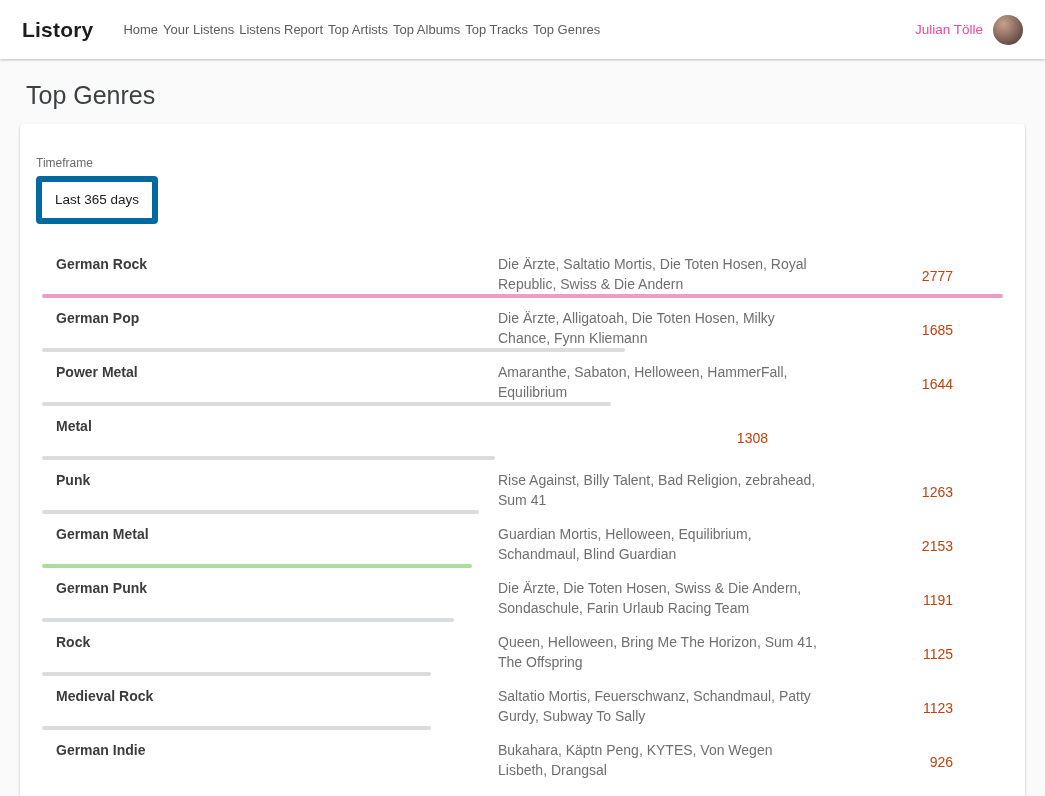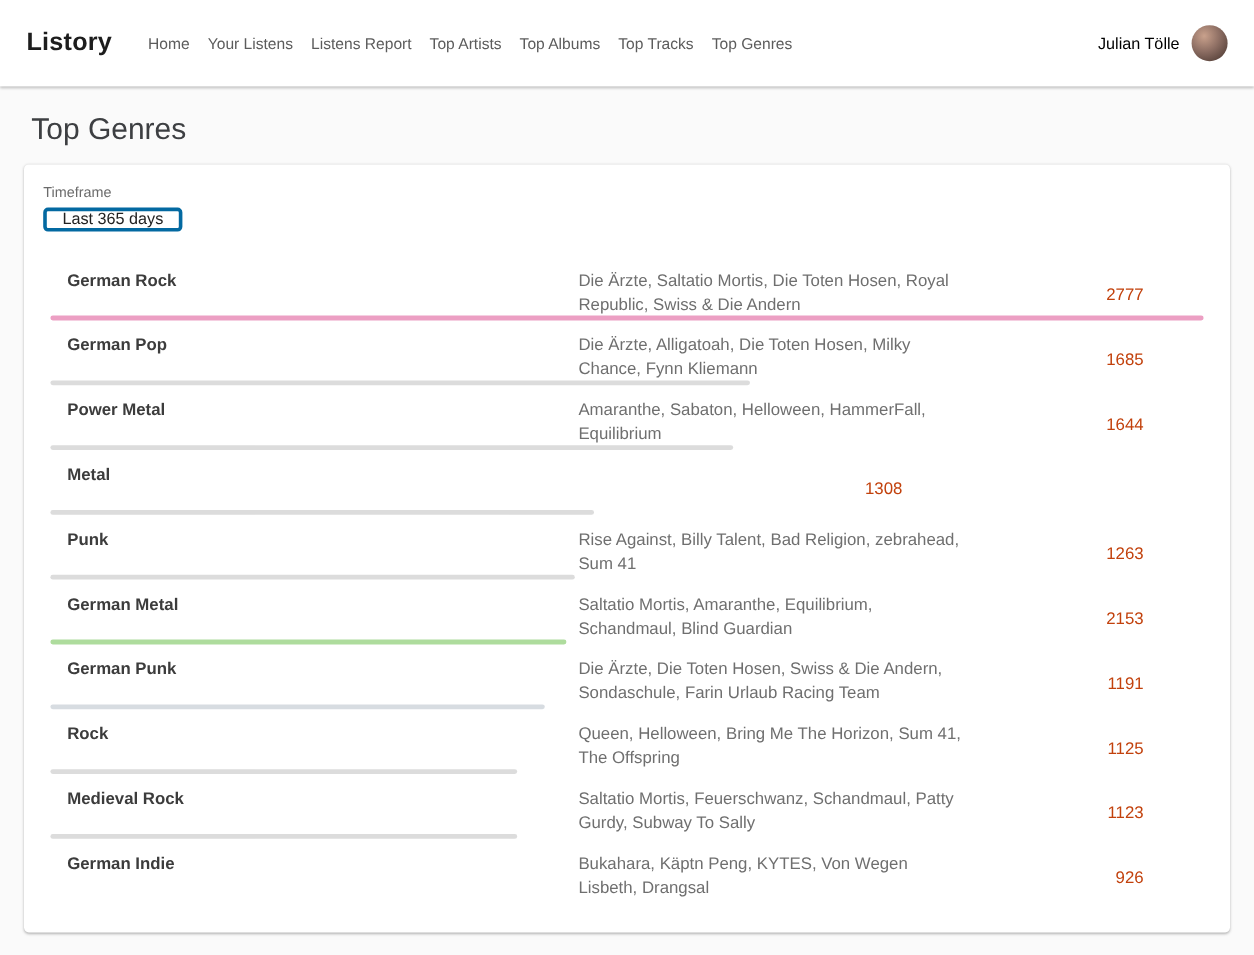--- a/index.html
+++ b/index.html
@@ -5,54 +5,54 @@
   * { margin: 0; padding: 0; box-sizing: border-box; }
   html, body {
     width: 1045px; height: 796px;
     overflow: hidden;
     background: #fafafa;
     font-family: "Liberation Sans", "DejaVu Sans", sans-serif;
   }
 
   
   .appbar {
-    height: 72px;
+    height: 59px;
     background: #ffffff;
     box-shadow: 0 1px 3px rgba(0,0,0,0.12), 0 1px 2px rgba(0,0,0,0.14);
     display: flex;
     align-items: center;
     padding: 0 22px;
     position: relative;
     z-index: 2;
   }
   .logo {
     font-size: 21px;
     font-weight: 700;
     color: #1d1d1d;
     letter-spacing: 0.2px;
     margin-right: 30px;
     text-decoration: none;
     cursor: pointer;
   }
-  .nav { display: flex; align-items: center; gap: 15px; }
+  .nav { display: flex; align-items: center; gap: 5px; }
   .nav a {
     font-size: 13px;
     color: #5c5c5c;
     text-decoration: none;
     cursor: pointer;
     white-space: nowrap;
   }
   .user-area {
     margin-left: auto;
     display: flex;
     align-items: center;
     gap: 10px;
     cursor: pointer;
   }
-  .user-name { font-size: 13.5px; color: #000000; }
+  .user-name { font-size: 13.5px; color: #ec4899; }
   .avatar {
     width: 30px; height: 30px;
     border-radius: 50%;
     background: radial-gradient(circle at 35% 30%, #c9a18c 0%, #8d6e63 45%, #41302a 100%);
     flex: 0 0 auto;
   }
 
   
   .page-title {
     margin: 22px 26px 14px 26px;
@@ -66,42 +66,44 @@
     border-radius: 4px;
     box-shadow: 0 1px 3px rgba(0,0,0,0.12), 0 1px 2px rgba(0,0,0,0.18);
     padding: 16px 16px 24px 16px;
   }
 
   
   .timeframe-label {
     font-size: 12px;
     color: #6b6b6b;
     margin-bottom: 6px;
+    margin-top: 16px;
   }
   .timeframe-select {
     display: inline-block;
-    border: 3px solid #0369a1;
+    border: 6px solid #0369a1;
     border-radius: 4px;
     background: #ffffff;
-    padding: 0 13px;
+    padding: 11px 13px;
     font-size: 13.5px;
     color: #212121;
     cursor: pointer;
     line-height: 1;
     font-family: inherit;
   }
 
   
   .genres-table { margin: 20px 6px 0 6px; }
   .genre-row {
     position: relative;
     display: grid;
     grid-template-columns: 426px 320px 1fr;
     padding: 10px 0 0 14px;
     min-height: 54px;
+    gap: 16px;
   }
   .genre-name {
     font-size: 14px;
     font-weight: 600;
     color: #3c3c3c;
     line-height: 20px;
     padding-right: 12px;
   }
   .genre-artists {
     font-size: 14px;
@@ -193,21 +195,21 @@
     <div class="genre-name">Punk</div>
     <div class="genre-artists">Rise Against, Billy Talent, Bad Religion, zebrahead, Sum 41</div>
     <div class="genre-count">1263</div>
     <div class="bar-track">
       <div class="bar" style="width: 45.4807%; background-color: rgb(220, 220, 220);"></div>
     </div>
   </div>
 
   <div class="genre-row">
     <div class="genre-name">German Metal</div>
-    <div class="genre-artists">Saltatio Mortis, Amaranthe, Equilibrium, Schandmaul, Blind Guardian</div>
+    <div class="genre-artists">Guardian Mortis, Helloween, Equilibrium, Schandmaul, Blind Guardian</div>
     <div class="genre-count">2153</div>
     <div class="bar-track">
       <div class="bar" style="width: 44.7245%; background-color: rgb(174, 220, 157);"></div>
     </div>
   </div>
 
   <div class="genre-row">
     <div class="genre-name">German Punk</div>
     <div class="genre-artists">Die Ärzte, Die Toten Hosen, Swiss &amp; Die Andern, Sondaschule, Farin Urlaub Racing Team</div>
     <div class="genre-count">1191</div>

